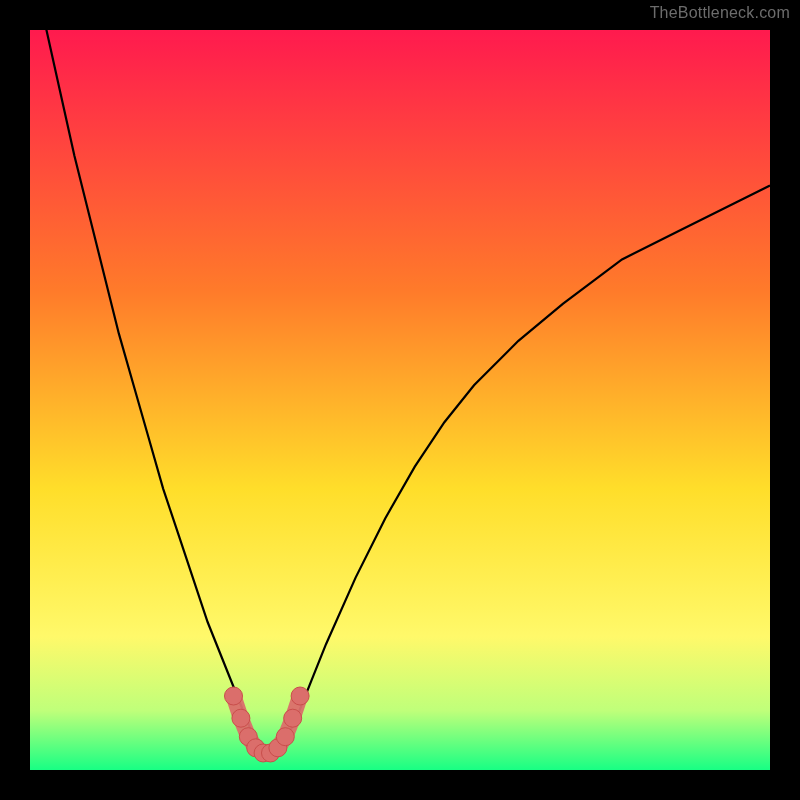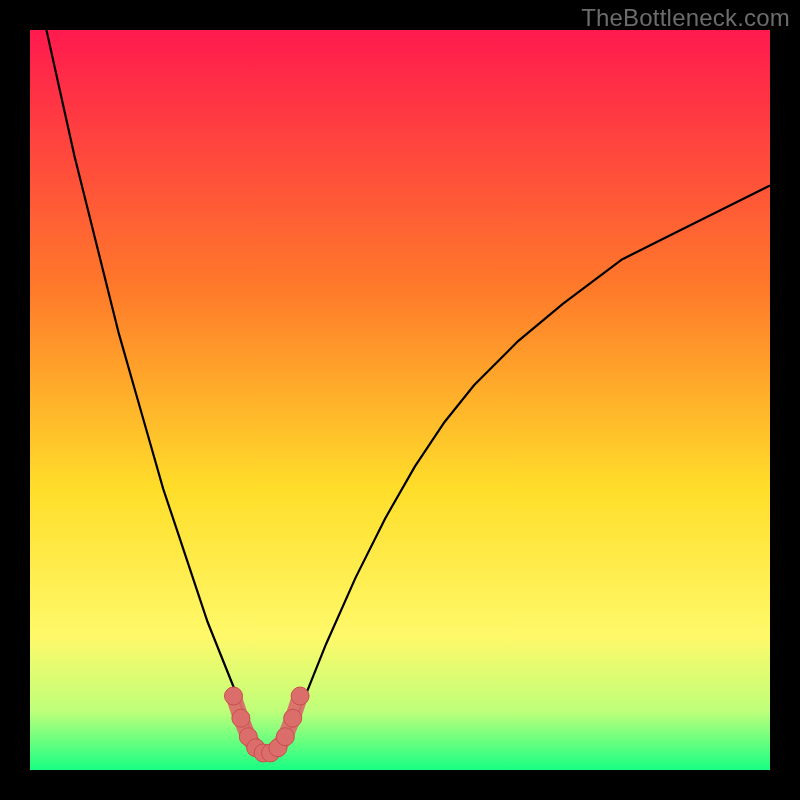--- a/index.html
+++ b/index.html
@@ -24,21 +24,21 @@
     top: 30px;
     width: 740px;
     height: 740px;
     overflow: hidden;
   }
   .watermark {
     position: absolute;
     top: 4px;
     right: 10px;
     font-family: Arial, Helvetica, sans-serif;
-    font-size: 24px;
+    font-size: 16px;
     color: #6c6c6c;
     letter-spacing: 0.2px;
   }
   svg {
     display: block;
   }
 </style>
 </head>
 <body>
 

